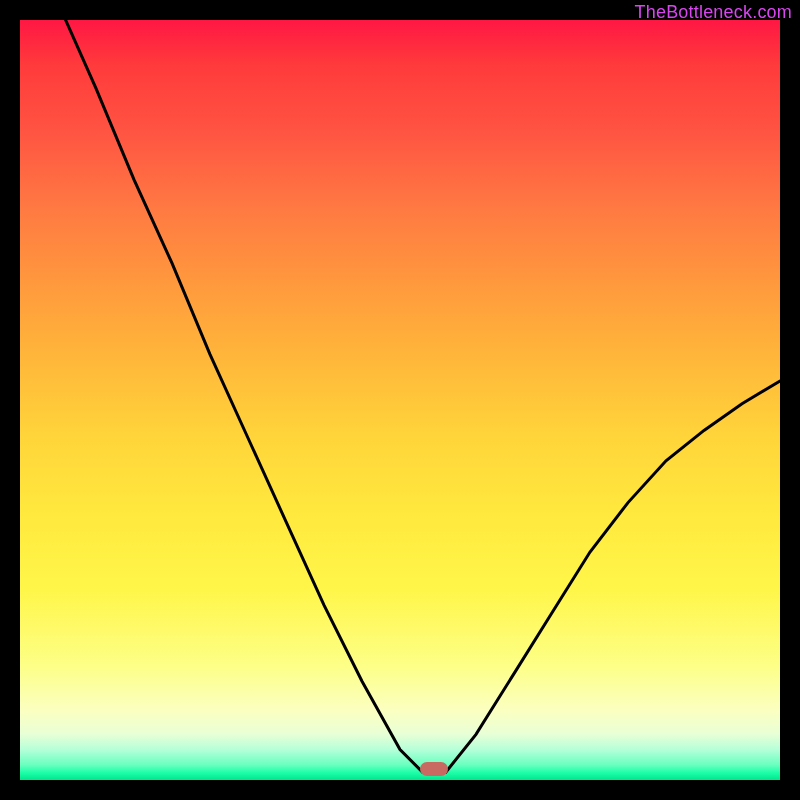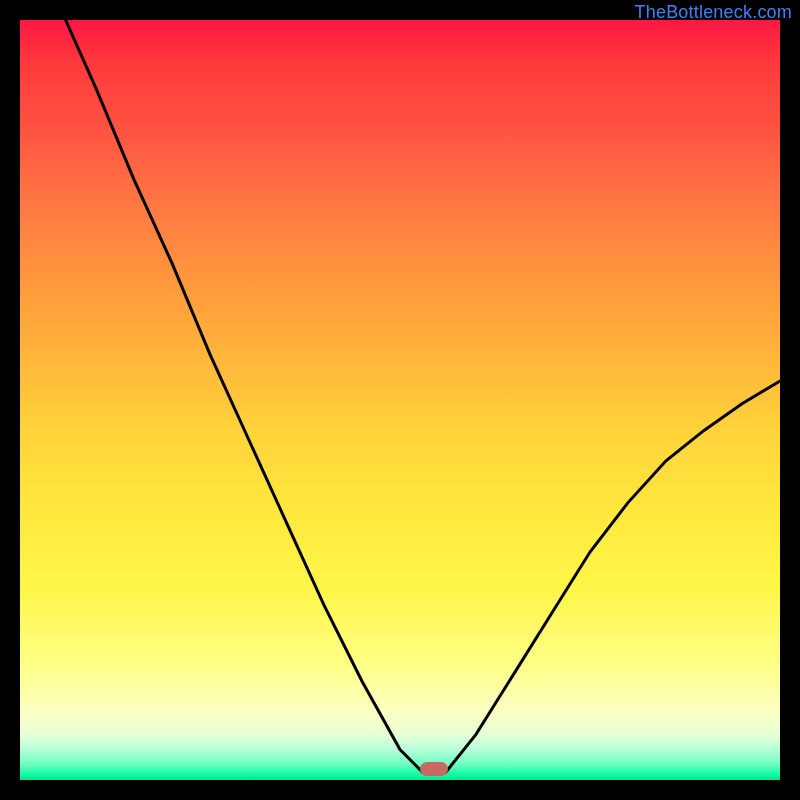--- a/index.html
+++ b/index.html
@@ -56,21 +56,21 @@
     position: absolute;
     width: 28px;
     height: 14px;
     background: #c96a62;
     border-radius: 7px;
   }
   .watermark {
     position: absolute;
     top: 2px;
     right: 8px;
-    color: #3b82f6;
+    color: #d946ef;
     font-size: 18px;
     font-weight: 500;
     letter-spacing: 0.2px;
   }
 </style>
 </head>
 <body>
 
 <div class="frame">
   <div class="plot-area">

